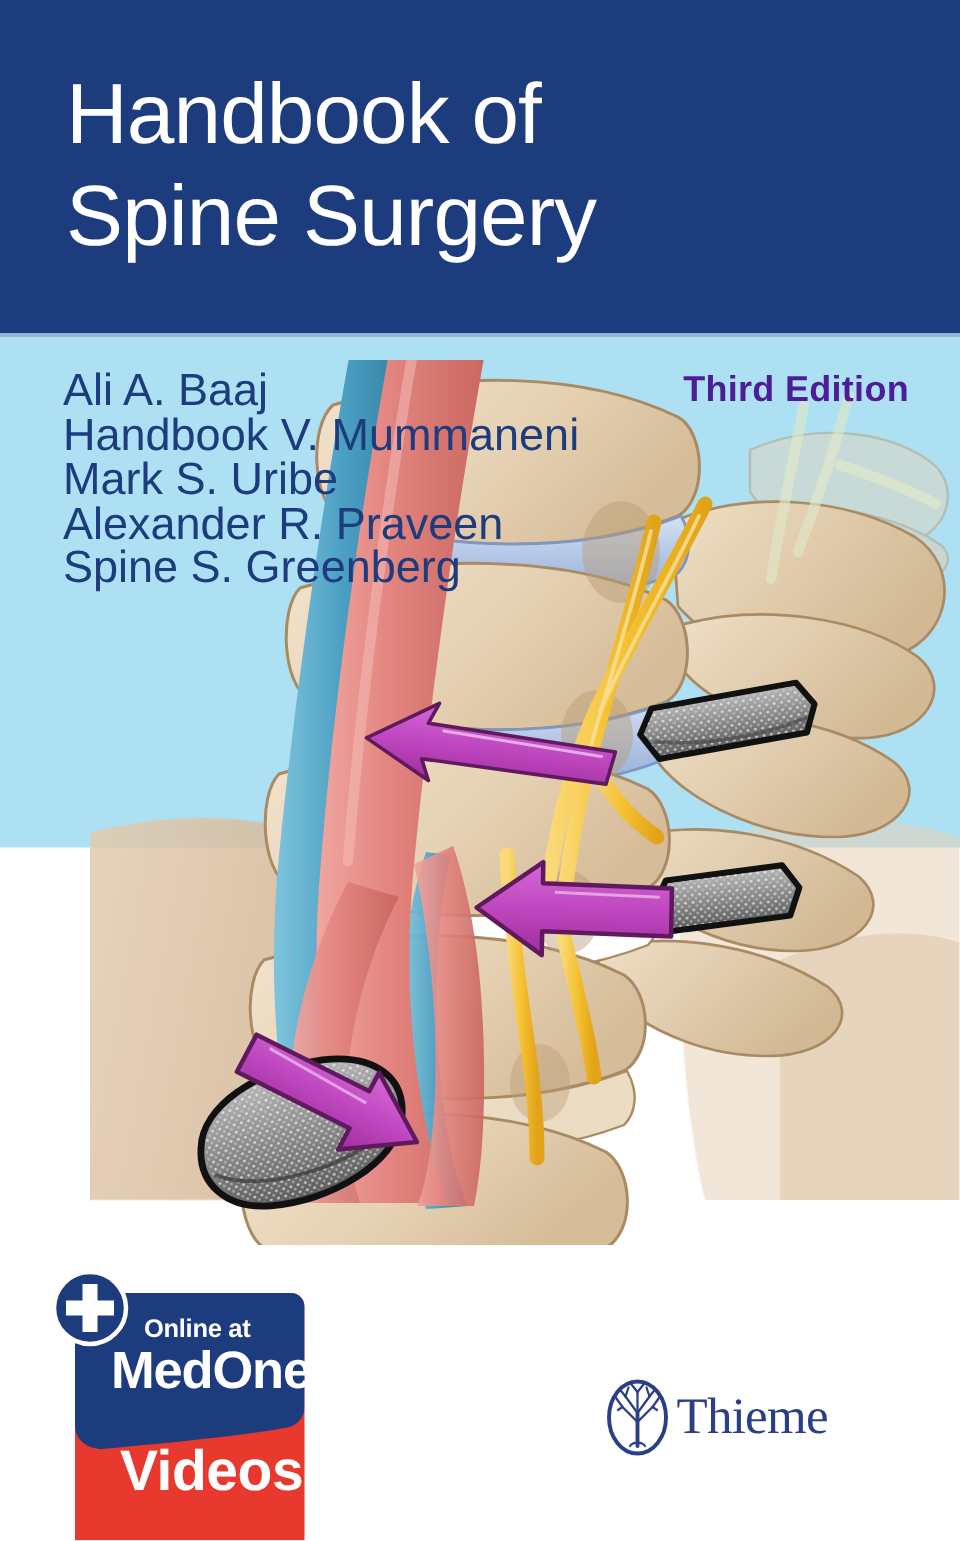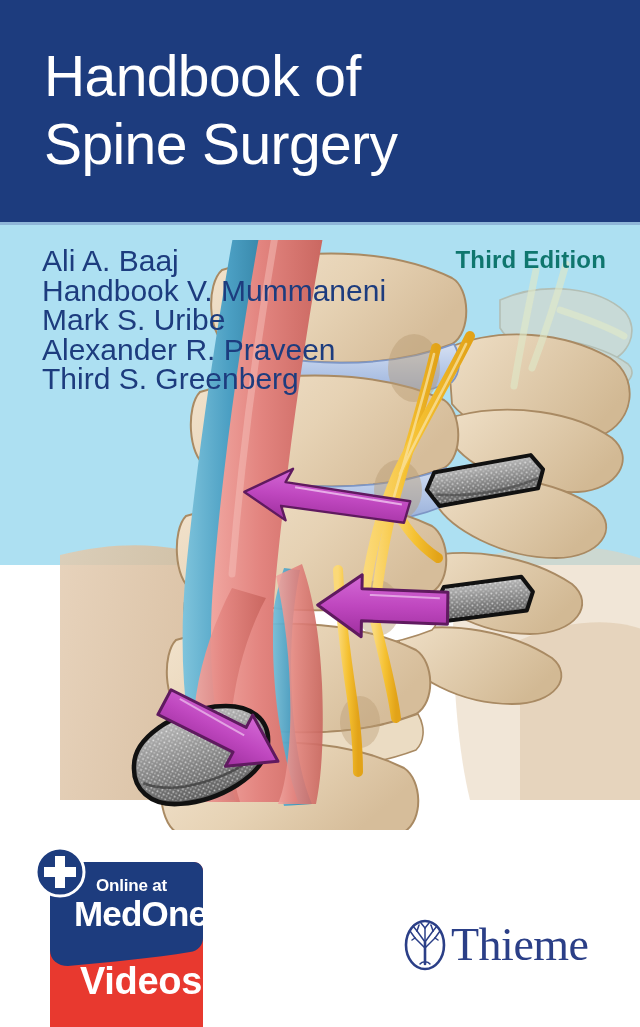--- a/index.html
+++ b/index.html
@@ -63,21 +63,21 @@
   .author-line {
     color: #1d3c7e;
     font-size: 30px;
     line-height: 29.5px;
     font-weight: 400;
     white-space: nowrap;
   }
   .edition {
     position: absolute;
     right: 34px; top: 246px;
-    color: #0f766e;
+    color: #4c1d95;
     font-size: 24px;
     font-weight: 700;
     letter-spacing: 0.2px;
     z-index: 6;
   }
 
   
   .illustration {
     position: absolute;
     left: 0; top: 240px;
@@ -150,21 +150,21 @@
     width: 190px; height: 58px;
     z-index: 8;
     display: flex;
     align-items: center;
   }
   .thieme-mark { width: 44px; height: 54px; flex: none; }
   .thieme-mark svg { display: block; }
   .thieme-word {
     color: #2b3f87;
     font-family: "Liberation Serif", serif;
-    font-size: 46px;
+    font-size: 34px;
     font-weight: 400;
     letter-spacing: -0.5px;
     margin-left: 4px;
     line-height: 1;
   }
 </style>
 </head>
 <body>
 
 <div class="cover">
@@ -379,21 +379,21 @@
       </g>
       </g>
     </svg>
   </div>
 
   <div class="authors">
     <div class="author-line">Ali A. Baaj</div>
     <div class="author-line">Handbook V. Mummaneni</div>
     <div class="author-line">Mark S. Uribe</div>
     <div class="author-line">Alexander R. Praveen</div>
-    <div class="author-line">Third S. Greenberg</div>
+    <div class="author-line">Spine S. Greenberg</div>
   </div>
 
   <div class="edition">Third Edition</div>
 
   <div class="medone-badge">
     <div class="badge-red"></div>
     <div class="badge-blue">
       <svg width="153" height="104" viewBox="0 0 153 104" xmlns="http://www.w3.org/2000/svg">
         <path d="M9 0 L 144 0 C 149 0, 153 4, 153 9 L 153 76 C 153 83, 148 89, 140 90
                  C 104 96, 60 100, 18 104 C 8 104, 0 98, 0 88 L 0 9 C 0 4, 4 0, 9 0 Z" fill="#1d3c7e"></path>

